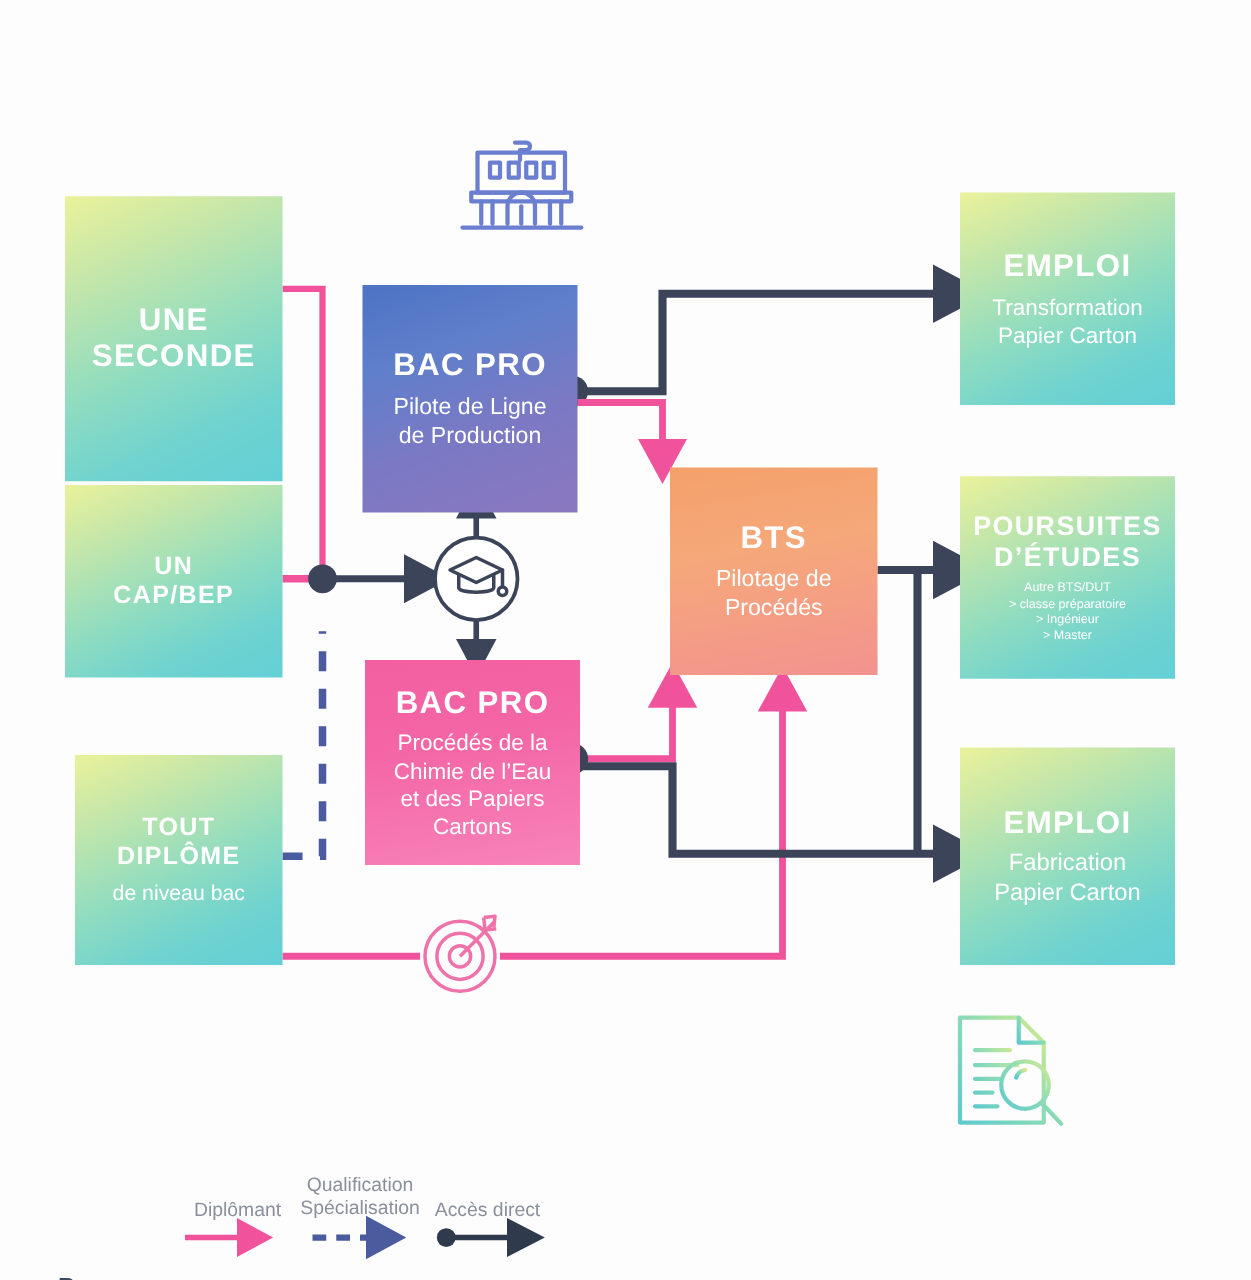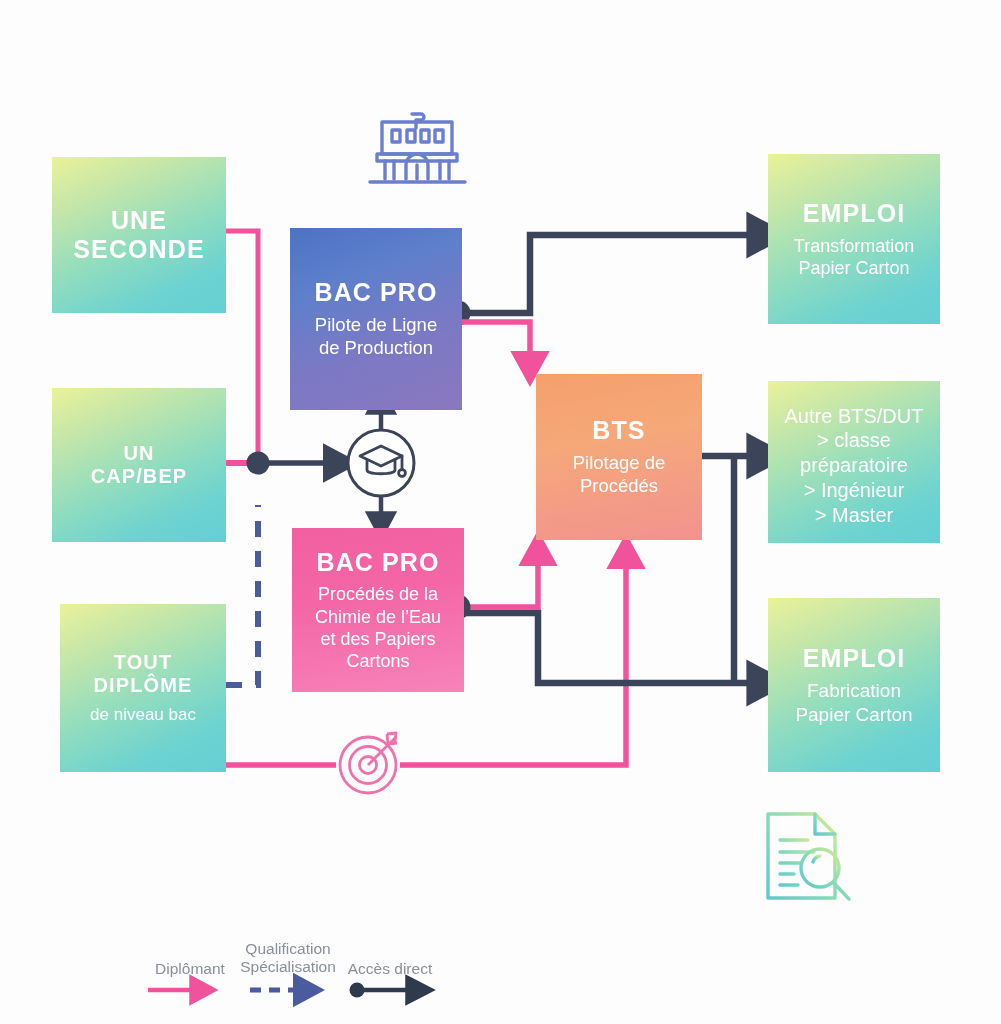--- a/index.html
+++ b/index.html
@@ -158,21 +158,21 @@
         <path d="M16,14 h47 l20,20 v64 h-67 Z"></path>
         <path d="M63,14 v20 h20"></path>
         <path d="M28,40 h28 M28,52 h34 M28,63 h20 M28,74 h14 M28,85 h18"></path>
         <circle cx="68" cy="68" r="19"></circle>
         <path d="M81,82 L97,99"></path>
         <path d="M61,62 a9,9 0 0 1 7,-6"></path>
       </g>
     </svg>
   </div>
 
-  <div class="box g-green" style="left:52px;top:157px;width:174px;height:156px;">
+  <div class="box g-green" style="left:52px;top:157px;width:174px;height:228px;">
     <div class="title" style="font-size:25px;">
       <div>UNE</div>
       <div>SECONDE</div>
     </div>
   </div>
 
   <div class="box g-green" style="left:52px;top:388px;width:174px;height:154px;">
     <div class="title" style="font-size:20px;">
       <div>UN</div>
       <div>CAP/BEP</div>
@@ -215,21 +215,25 @@
 
   <div class="box g-green" style="left:768px;top:154px;width:172px;height:170px;">
     <div class="title" style="font-size:25px;">EMPLOI</div>
     <div class="sub" style="font-size:18px;">
       <div>Transformation</div>
       <div>Papier Carton</div>
     </div>
   </div>
 
   <div class="box g-green" style="left:768px;top:381px;width:172px;height:162px;">
-    <div class="sub" style="font-size:20px;">
+    <div class="title" style="font-size:21.5px;">
+      <div>POURSUITES</div>
+      <div>D’ÉTUDES</div>
+    </div>
+    <div class="sub" style="font-size:10px;">
       <div>Autre BTS/DUT</div>
       <div>&gt; classe préparatoire</div>
       <div>&gt; Ingénieur</div>
       <div>&gt; Master</div>
     </div>
   </div>
 
   <div class="box g-green" style="left:768px;top:598px;width:172px;height:174px;">
     <div class="title" style="font-size:25px;">EMPLOI</div>
     <div class="sub" style="font-size:19px;">

